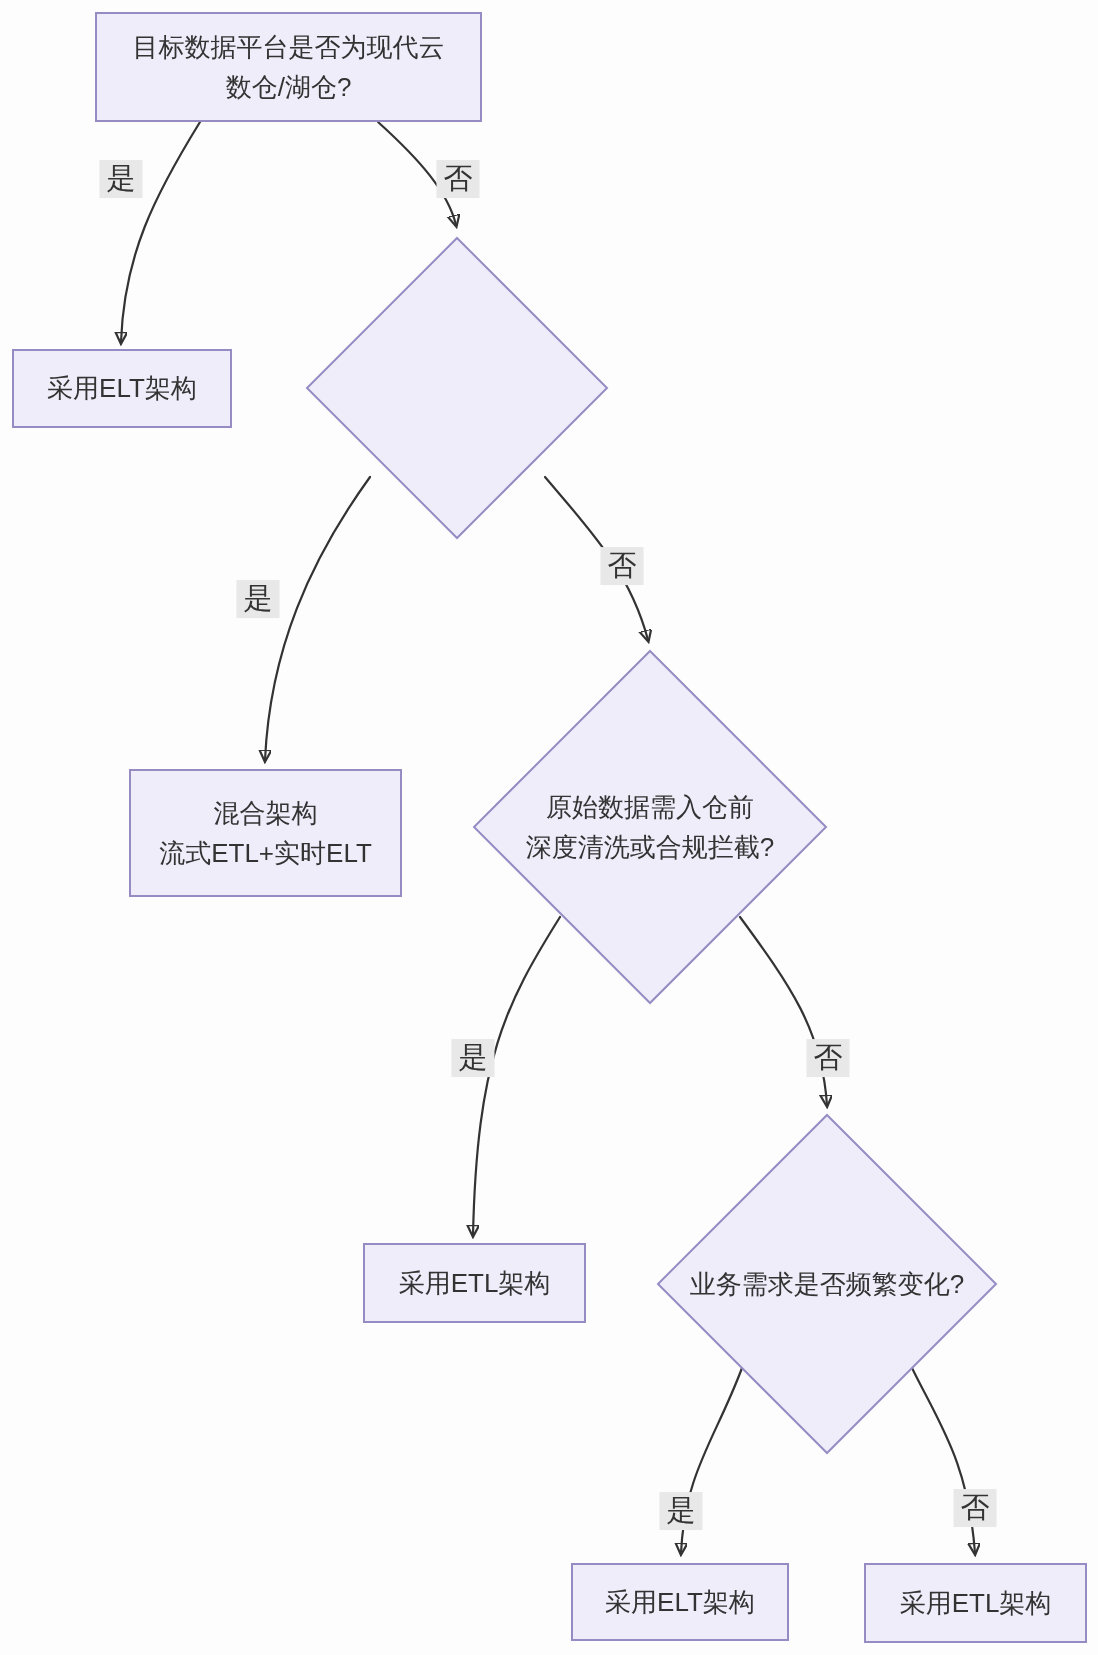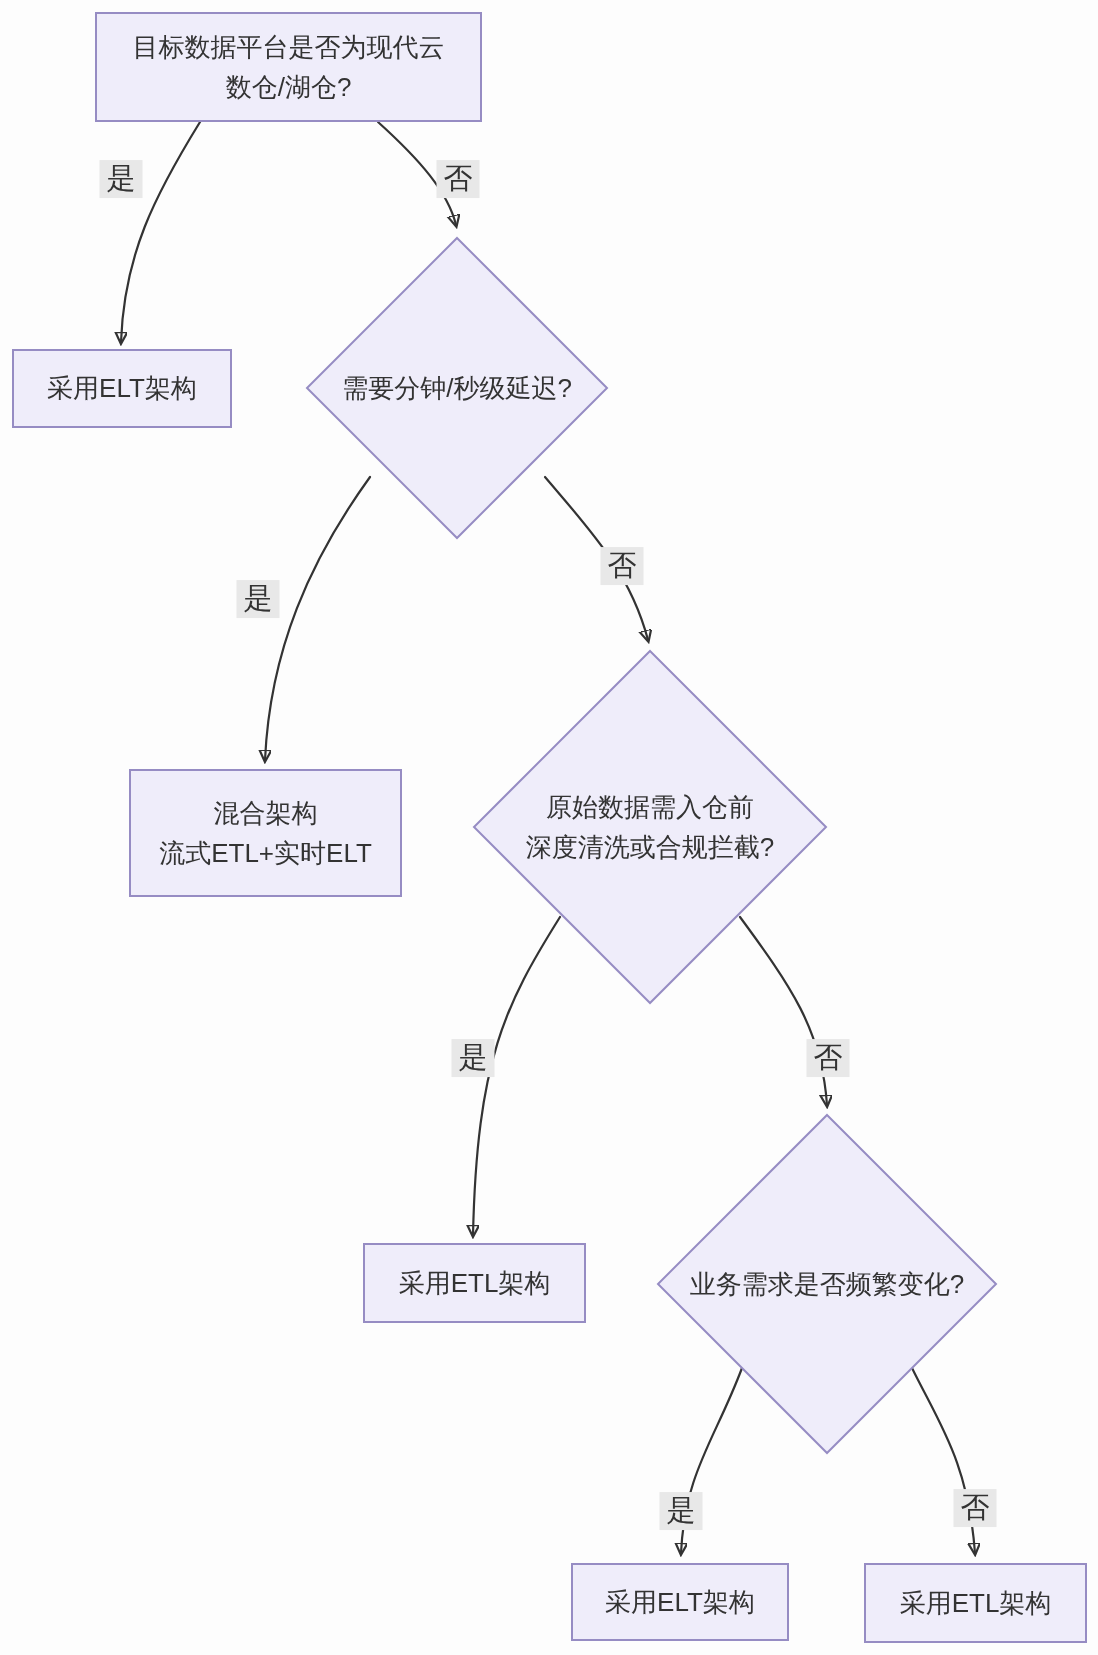--- a/index.html
+++ b/index.html
@@ -84,21 +84,20 @@
 
   <div class="node" style="left:129px;top:769px;width:273px;height:128px;">混合架构
 流式ETL+实时ELT</div>
 
   <div class="node" style="left:363px;top:1243px;width:223px;height:80px;">采用ETL架构</div>
 
   <div class="node" style="left:571px;top:1563px;width:218px;height:78px;">采用ELT架构</div>
 
   <div class="node" style="left:864px;top:1563px;width:223px;height:80px;">采用ETL架构</div>
 
-  <div class="diamond-label" style="left:297px;top:298px;width:320px;height:180px;">需要分钟/秒级延迟?</div>
 
   <div class="diamond-label" style="left:490px;top:737px;width:320px;height:180px;">原始数据需入仓前
 深度清洗或合规拦截?</div>
 
   <div class="diamond-label" style="left:667px;top:1194px;width:320px;height:180px;">业务需求是否频繁变化?</div>
 
   <div class="edge-label" style="left:121px;top:179px;">是</div>
 
   <div class="edge-label" style="left:458px;top:179px;">否</div>
 

